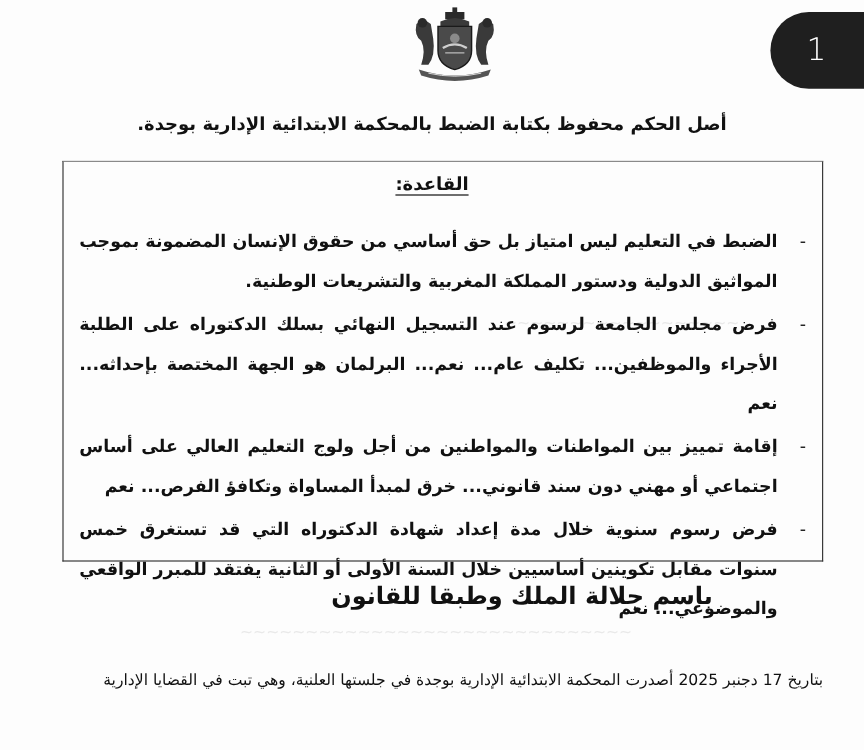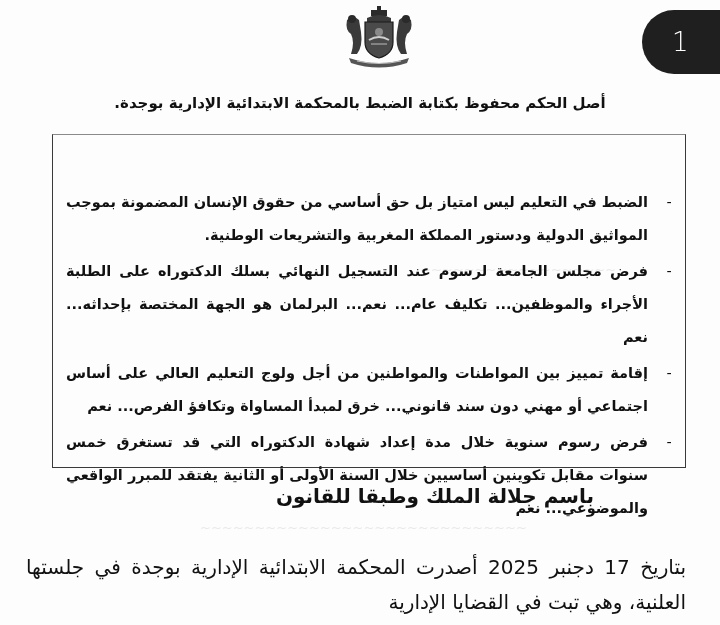--- a/index.html
+++ b/index.html
@@ -120,21 +120,21 @@
       padding-left: 150px;
       box-sizing: border-box;
     }
     .judgment-intro {
       position: absolute;
       top: 550px;
       left: 26px;
       width: 660px;
       direction: rtl;
       text-align: justify;
-      font-size: 20px;
+      font-size: 13px;
       line-height: 35px;
     }
     .ghost {
       position: absolute;
       color: #e9e9e9;
       direction: rtl;
       font-size: 13px;
       white-space: nowrap;
     }
   </style>
@@ -168,20 +168,23 @@
     </svg>
   </div>
 
   <div class="page-badge">
     <span>1</span>
   </div>
 
   <div class="archive-note">أصل الحكم محفوظ بكتابة الضبط بالمحكمة الابتدائية الإدارية بوجدة.</div>
 
   <div class="rule-box"></div>
+  <div class="rule-title">
+    <span>القاعدة:</span>
+  </div>
 
   <ul class="rule-list">
     <li class="rule-item">
       <span class="dash">-</span>
       <span>الضبط في التعليم ليس امتياز بل حق أساسي من حقوق الإنسان المضمونة بموجب المواثيق الدولية ودستور المملكة المغربية والتشريعات الوطنية.</span>
     </li>
     <li class="rule-item">
       <span class="dash">-</span>
       <span>فرض مجلس الجامعة لرسوم عند التسجيل النهائي بسلك الدكتوراه على الطلبة الأجراء والموظفين... تكليف عام... نعم... البرلمان هو الجهة المختصة بإحداثه... نعم</span>
     </li>

